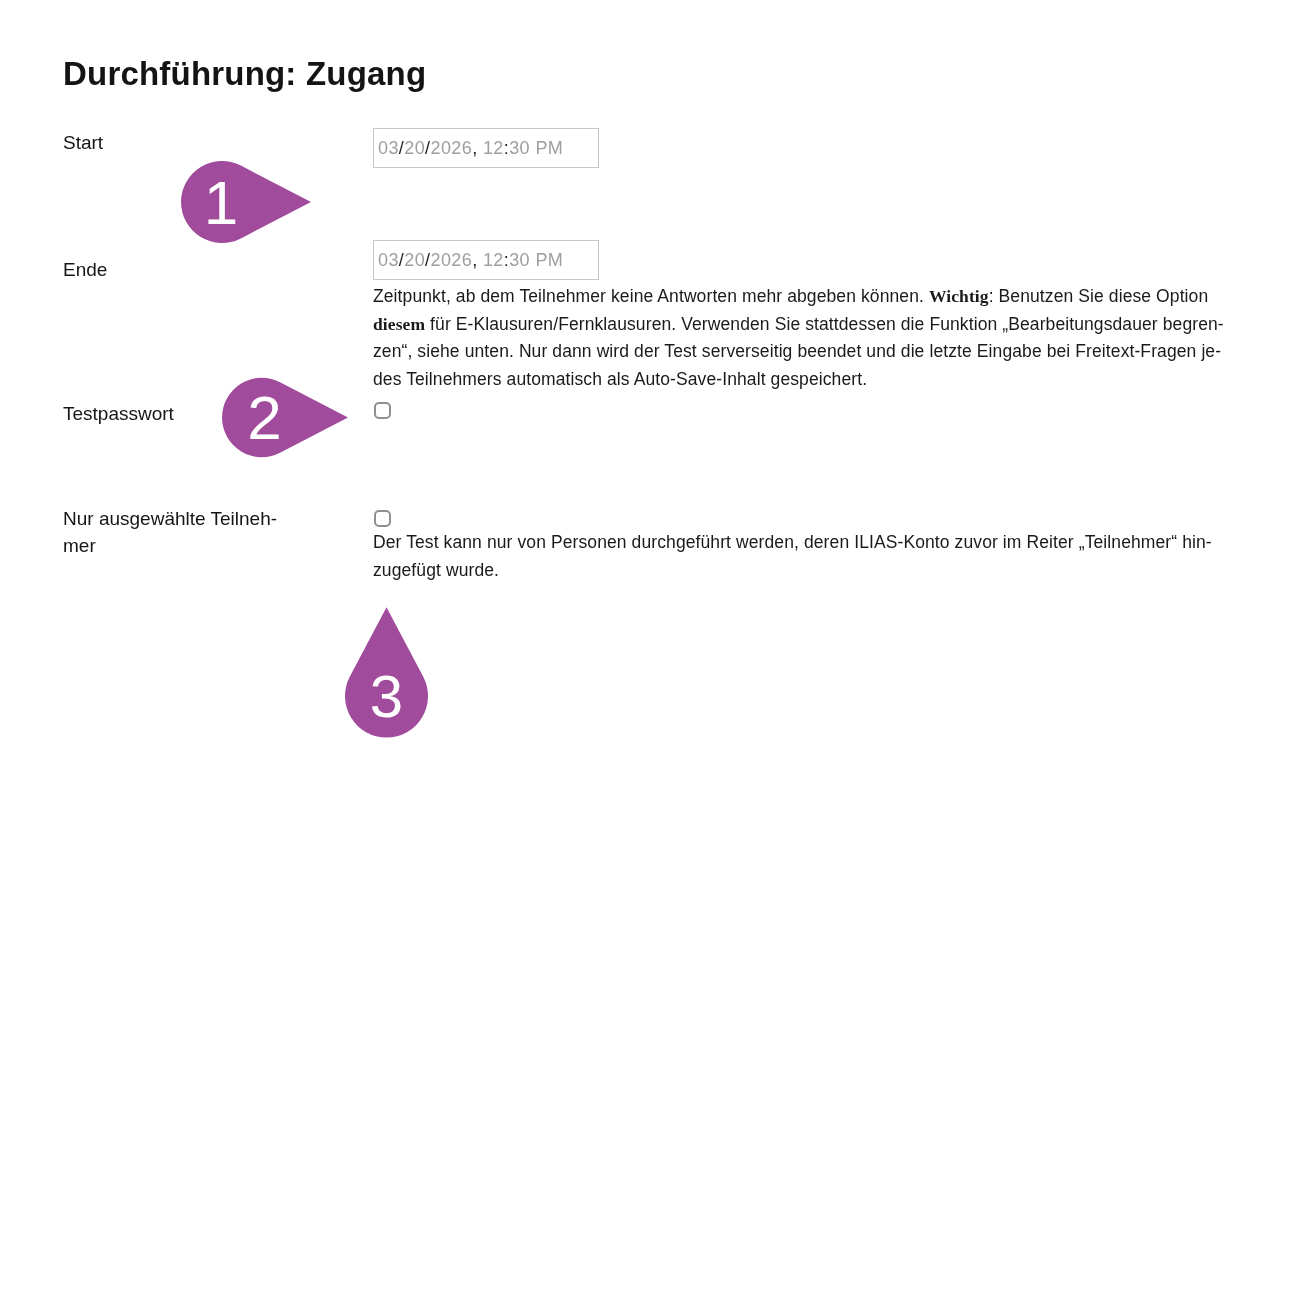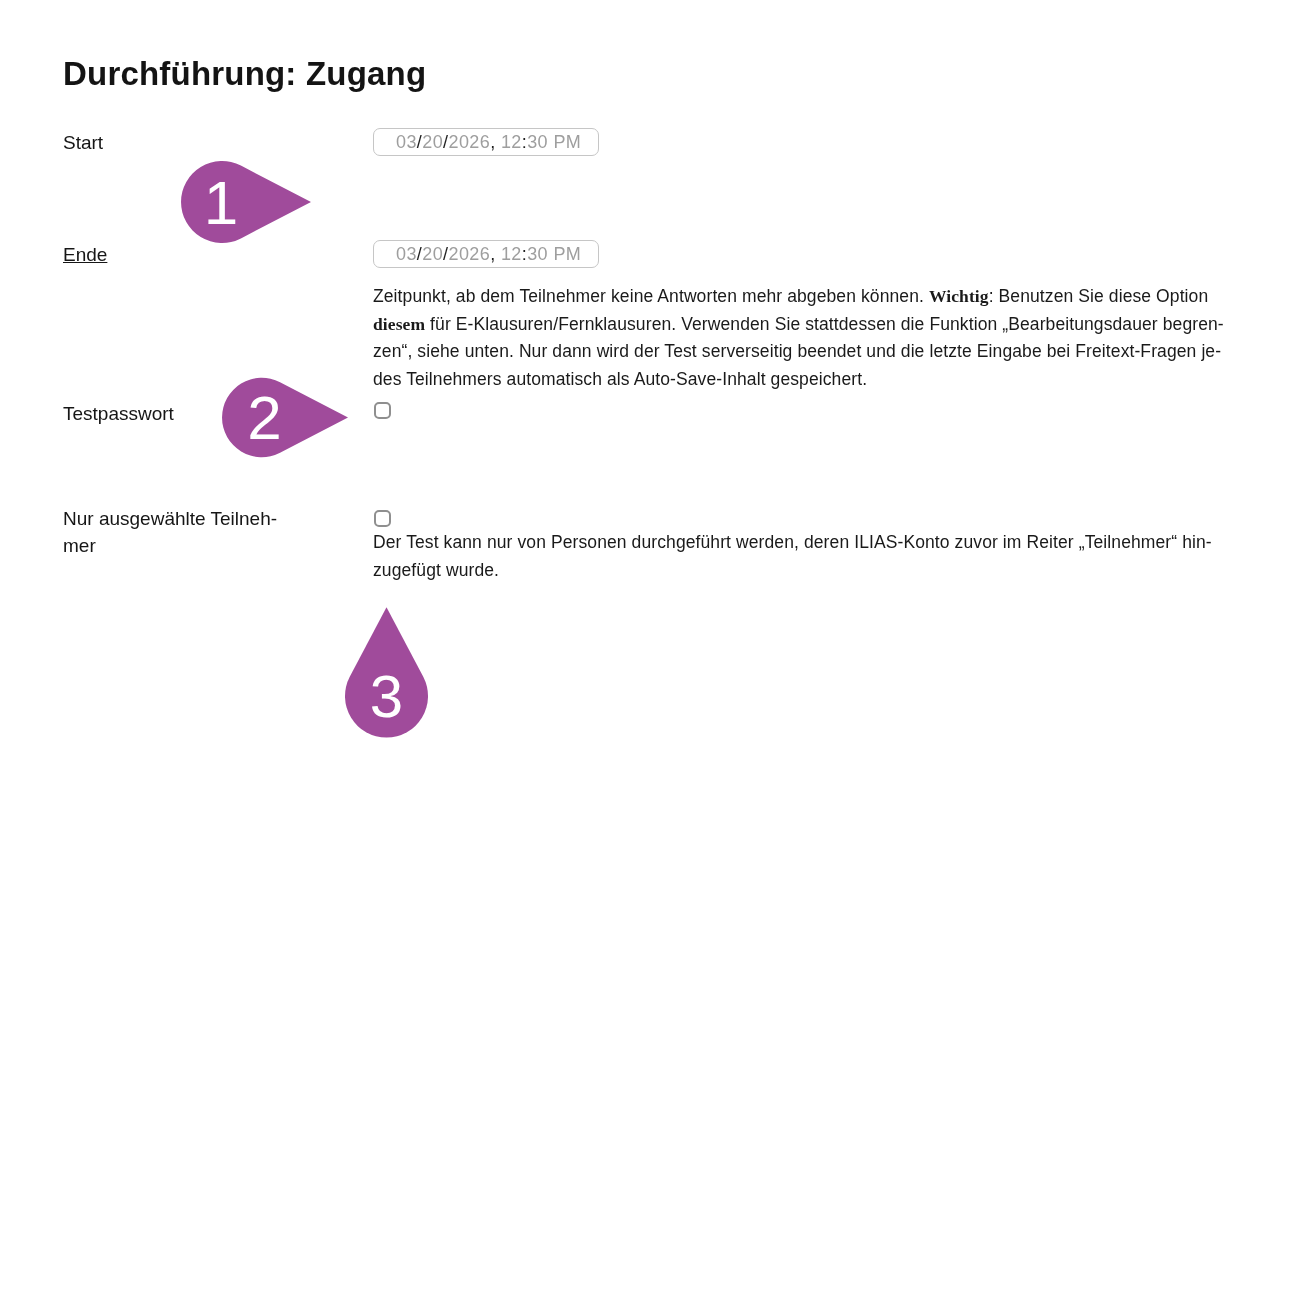--- a/index.html
+++ b/index.html
@@ -21,25 +21,25 @@
   }
 
   .field-label {
     position: absolute; left: 63px;
     font-size: 19px; line-height: 27px; color: #161616;
     white-space: pre;
   }
 
   .dt-input {
     position: absolute; left: 373px;
-    width: 226px; height: 28px;
-    border: 1px solid #c6c6c6; border-radius: 7px;
+    width: 226px; height: 40px;
+    border: 1px solid #c6c6c6; border-radius: 0;
     background: #fff;
     display: flex; align-items: center;
-    padding-left: 22px;
+    padding-left: 4px;
   }
   .dt-text {
     font-size: 18px; letter-spacing: 0.4px; color: #1f1f1f;
     white-space: pre;
   }
   .dt-text .gray { color: #9e9e9e; }
 
   .desc {
     position: absolute; left: 373px;
     font-size: 17.5px; line-height: 27.5px; color: #1a1a1a;
@@ -65,21 +65,21 @@
   .marker-2 { left: 222px; top: 375px; width: 126px; height: 85px; }
   .marker-3 { left: 345px; top: 607px; width: 83px; height: 131px; }
   .marker-1 .num { left: 0; top: 0; width: 82px; height: 82px; font-size: 62px; }
   .marker-2 .num { left: 0; top: 0; width: 85px; height: 85px; font-size: 62px; }
   .marker-3 .num { left: 0; bottom: 0; width: 100%; height: 84px; font-size: 60px; }
 
   
   .label-start { top: 129px; }
   .input-start { top: 128px; }
   .desc-start  { top: 172px; }
-  .label-ende  { top: 241px; text-decoration: underline; }
+  .label-ende  { top: 256px; }
   .input-ende  { top: 240px; }
   .desc-ende   { top: 283px; }
   .label-pw    { top: 400px; }
   .checkbox-pw { top: 402px; }
   .desc-pw     { top: 431px; }
   .label-sel   { top: 505px; }
   .checkbox-sel{ top: 510px; }
   .desc-sel    { top: 529px; }
 </style>
 </head>

